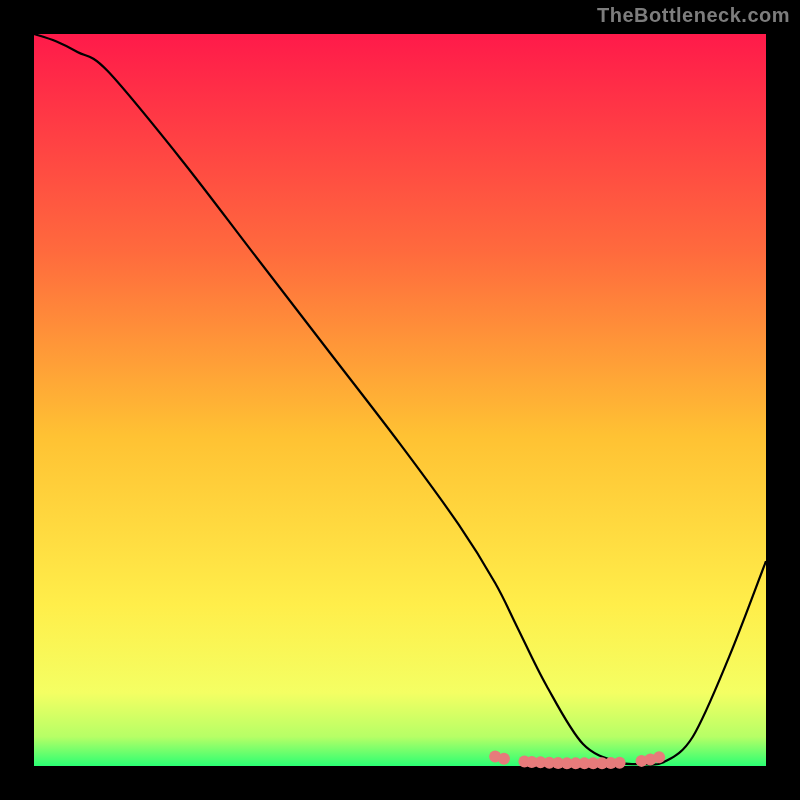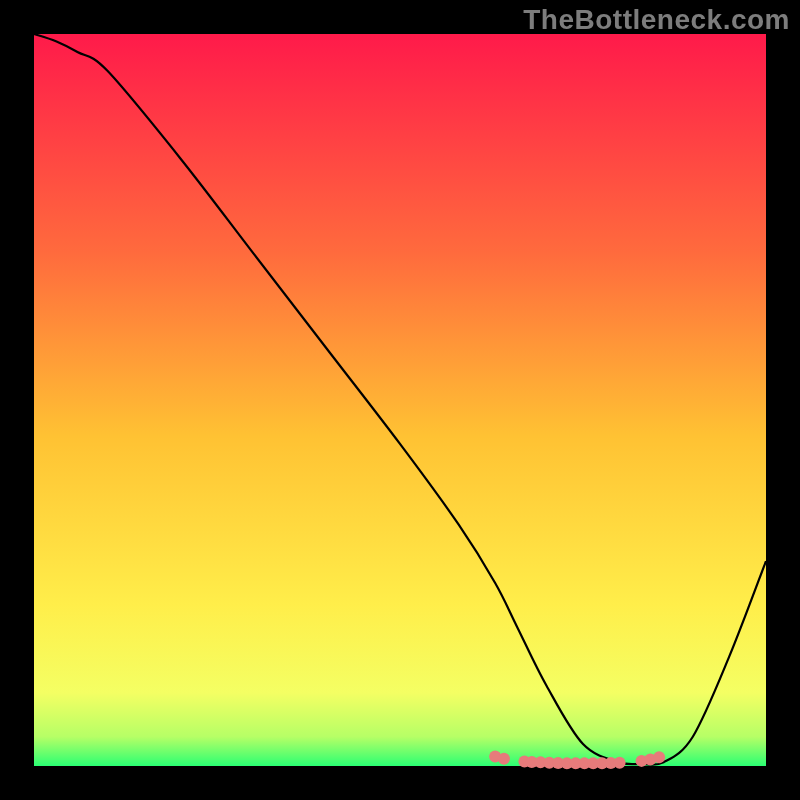--- a/index.html
+++ b/index.html
@@ -15,21 +15,21 @@
     position: relative;
     width: 800px;
     height: 800px;
     background: #000;
   }
   .watermark {
     position: absolute;
     top: 4px;
     right: 10px;
     color: #7d7d7d;
-    font-size: 28px;
+    font-size: 20px;
     font-weight: 600;
     letter-spacing: 0.5px;
     user-select: none;
   }
   svg {
     display: block;
   }
 </style>
 </head>
 <body>

